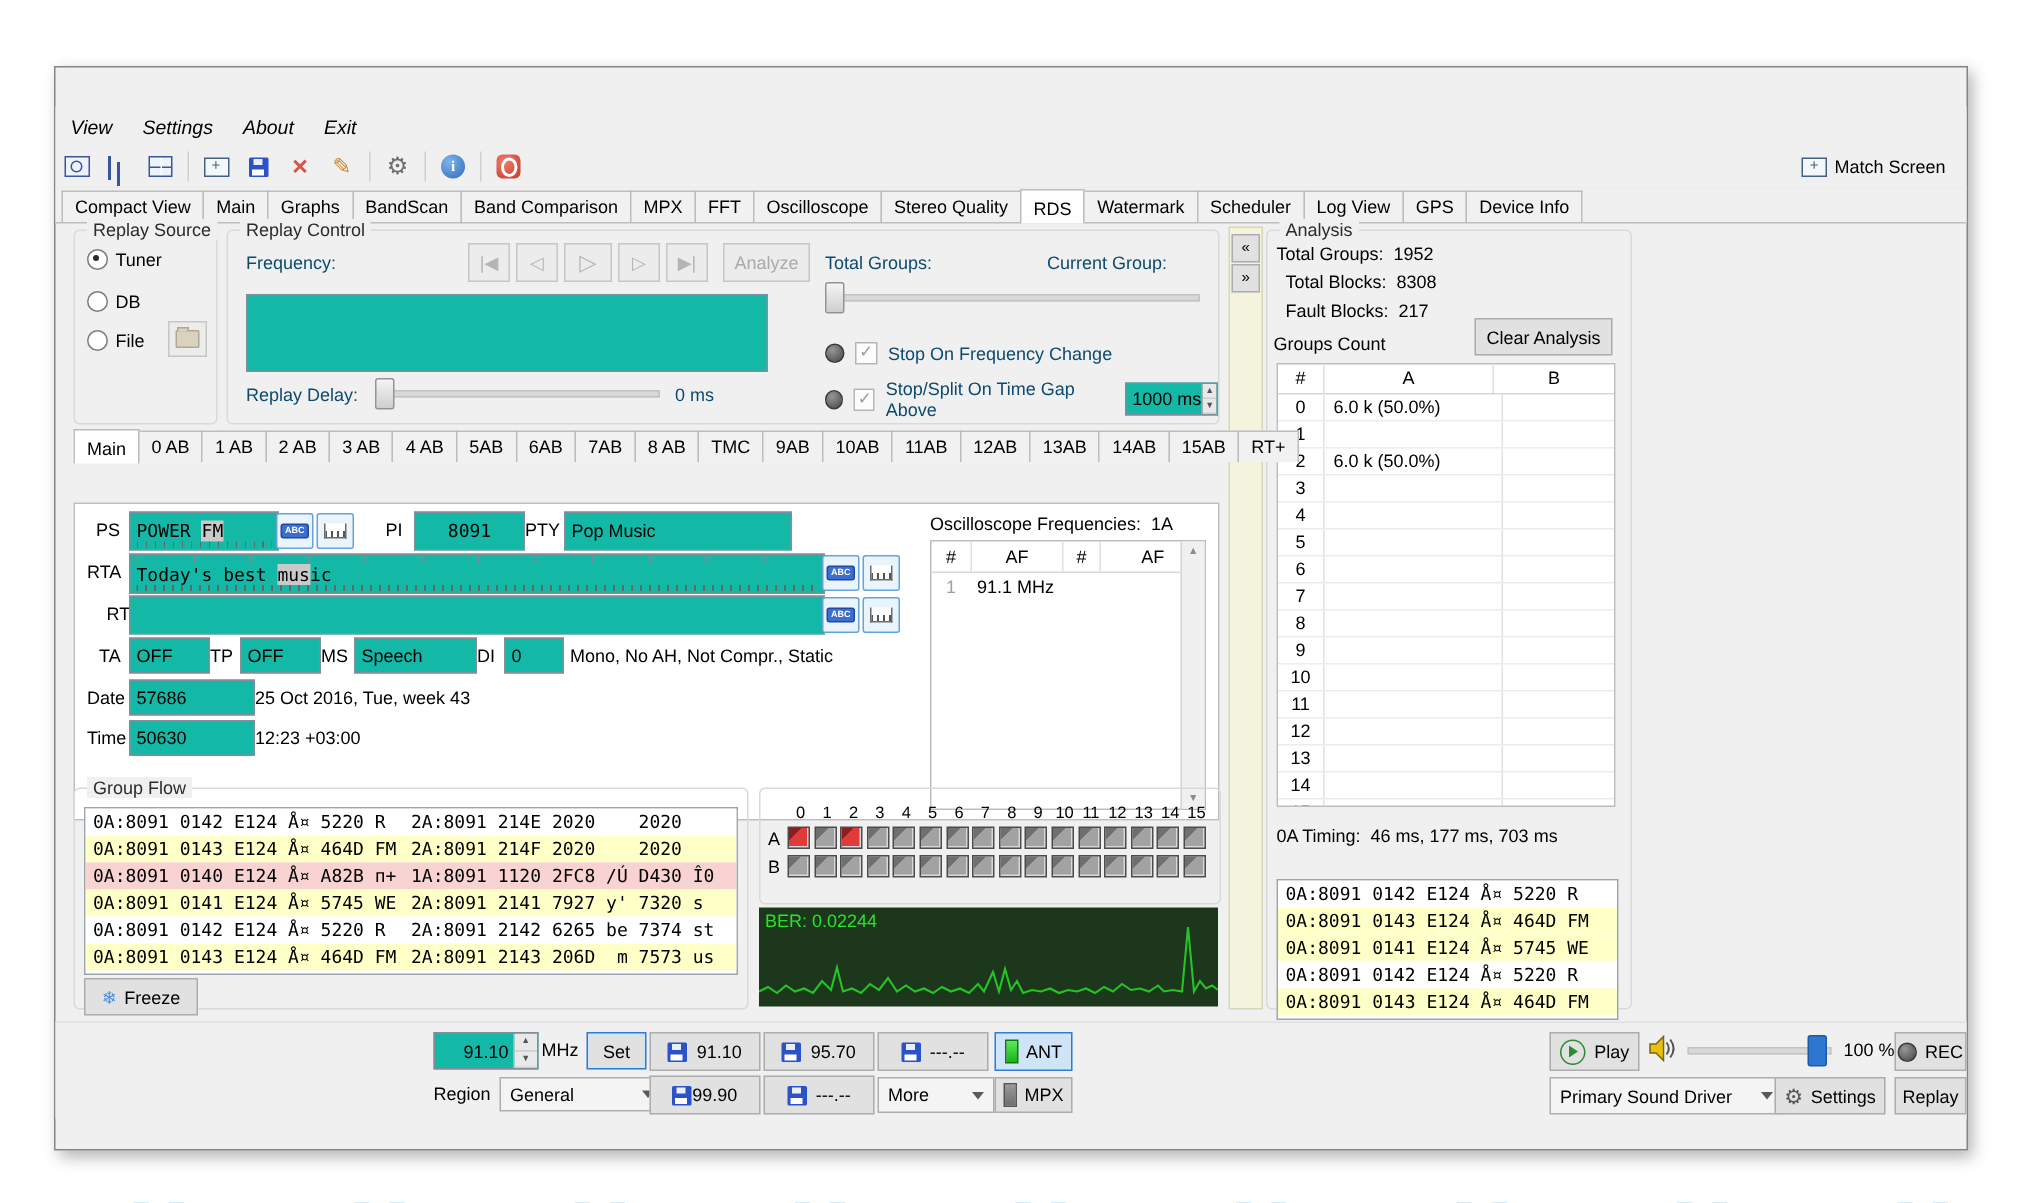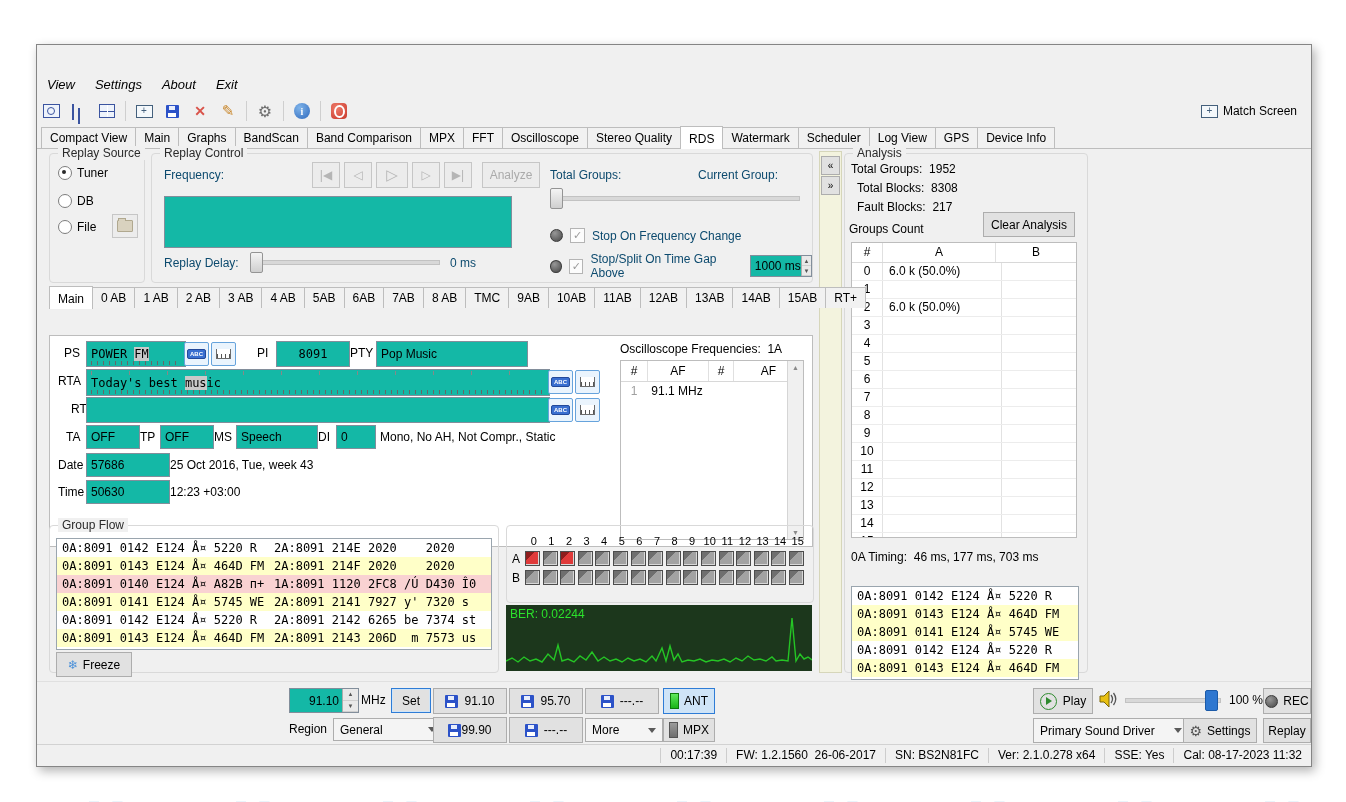--- a/index.html
+++ b/index.html
@@ -726,21 +726,13 @@
       <span>Primary Sound Driver</span>
         <span class="ddarrow"></span>
     </div>
     <div class="btn abs" style="left:1146px;top:36px;width:72px;height:23px;gap:5px;">
       <span class="gear">⚙</span>
         <span>Settings</span>
     </div>
     <div class="btn abs" style="left:1226px;top:36px;width:46px;height:23px;">Replay</div>
   </div>
 
-  <div id="statusbar">
-      <span class="sitem">00:17:39</span>
-      <span class="sitem">FW: 1.2.1560  26-06-2017</span>
-      <span class="sitem">SN: BS2N81FC</span>
-      <span class="sitem">Ver: 2.1.0.278 x64</span>
-      <span class="sitem">SSE: Yes</span>
-      <span class="sitem">Cal: 08-17-2023 11:32</span>
-    </div>
 </div>
 
 </body></html>

